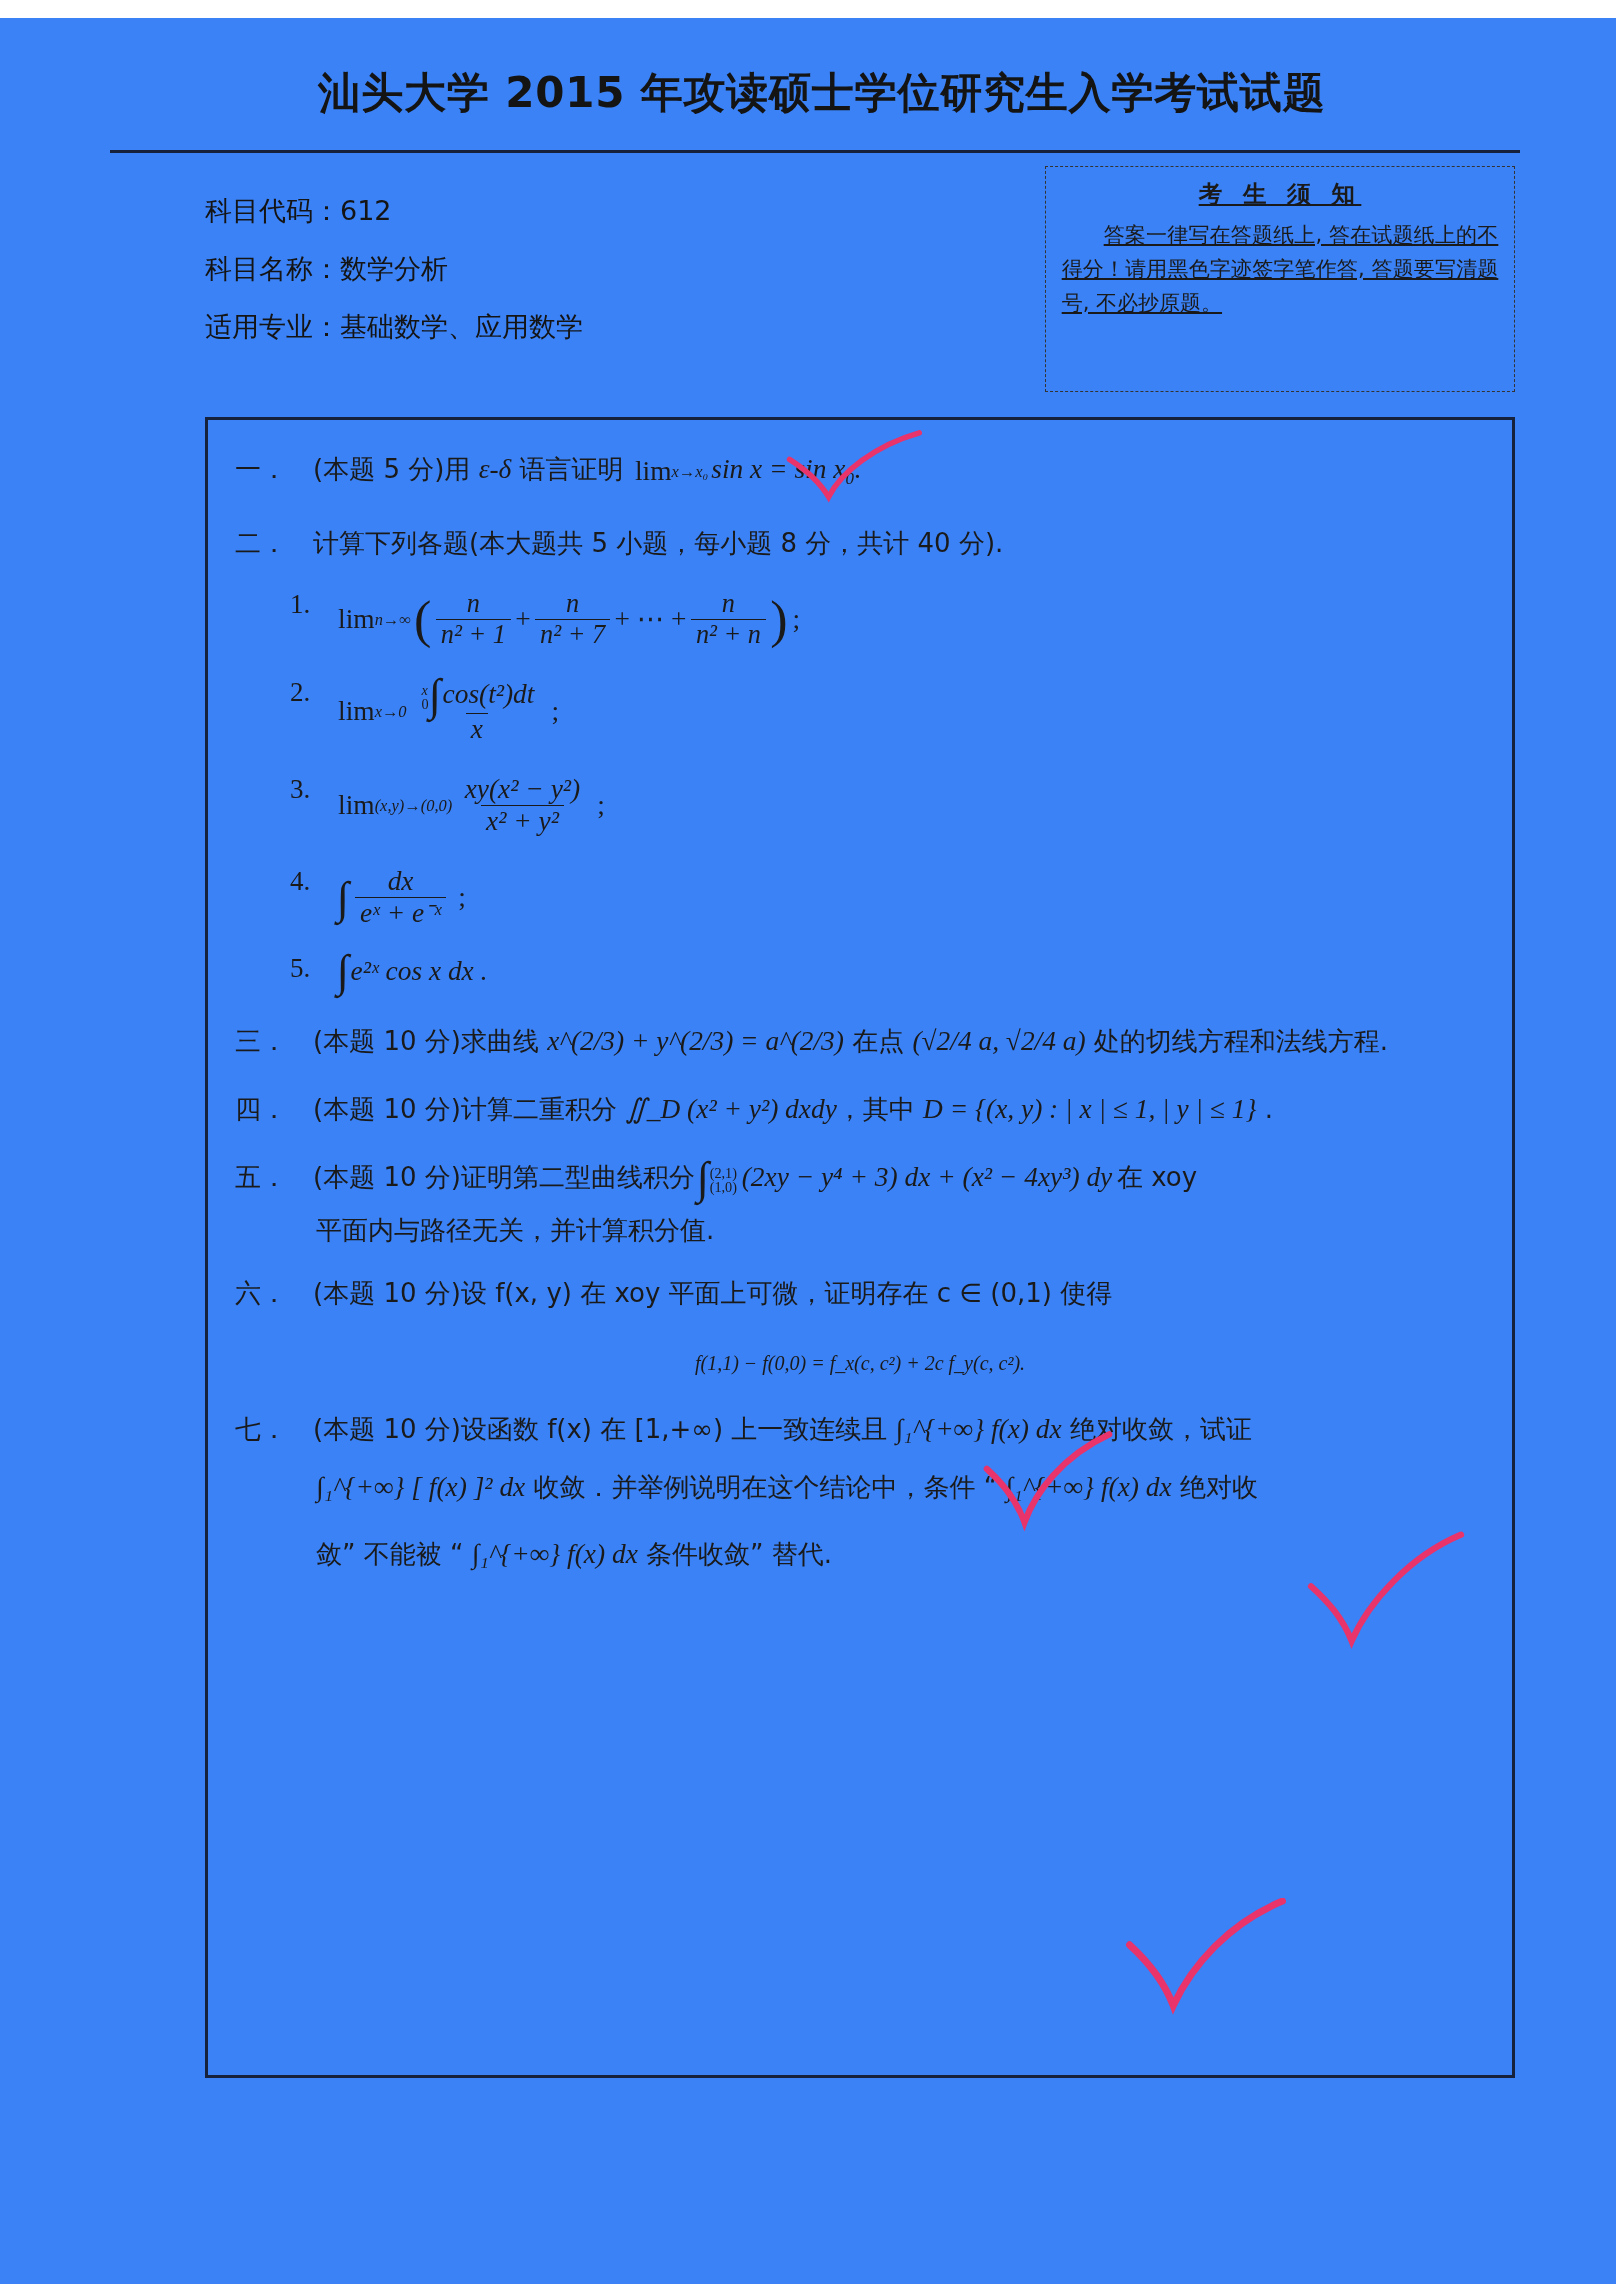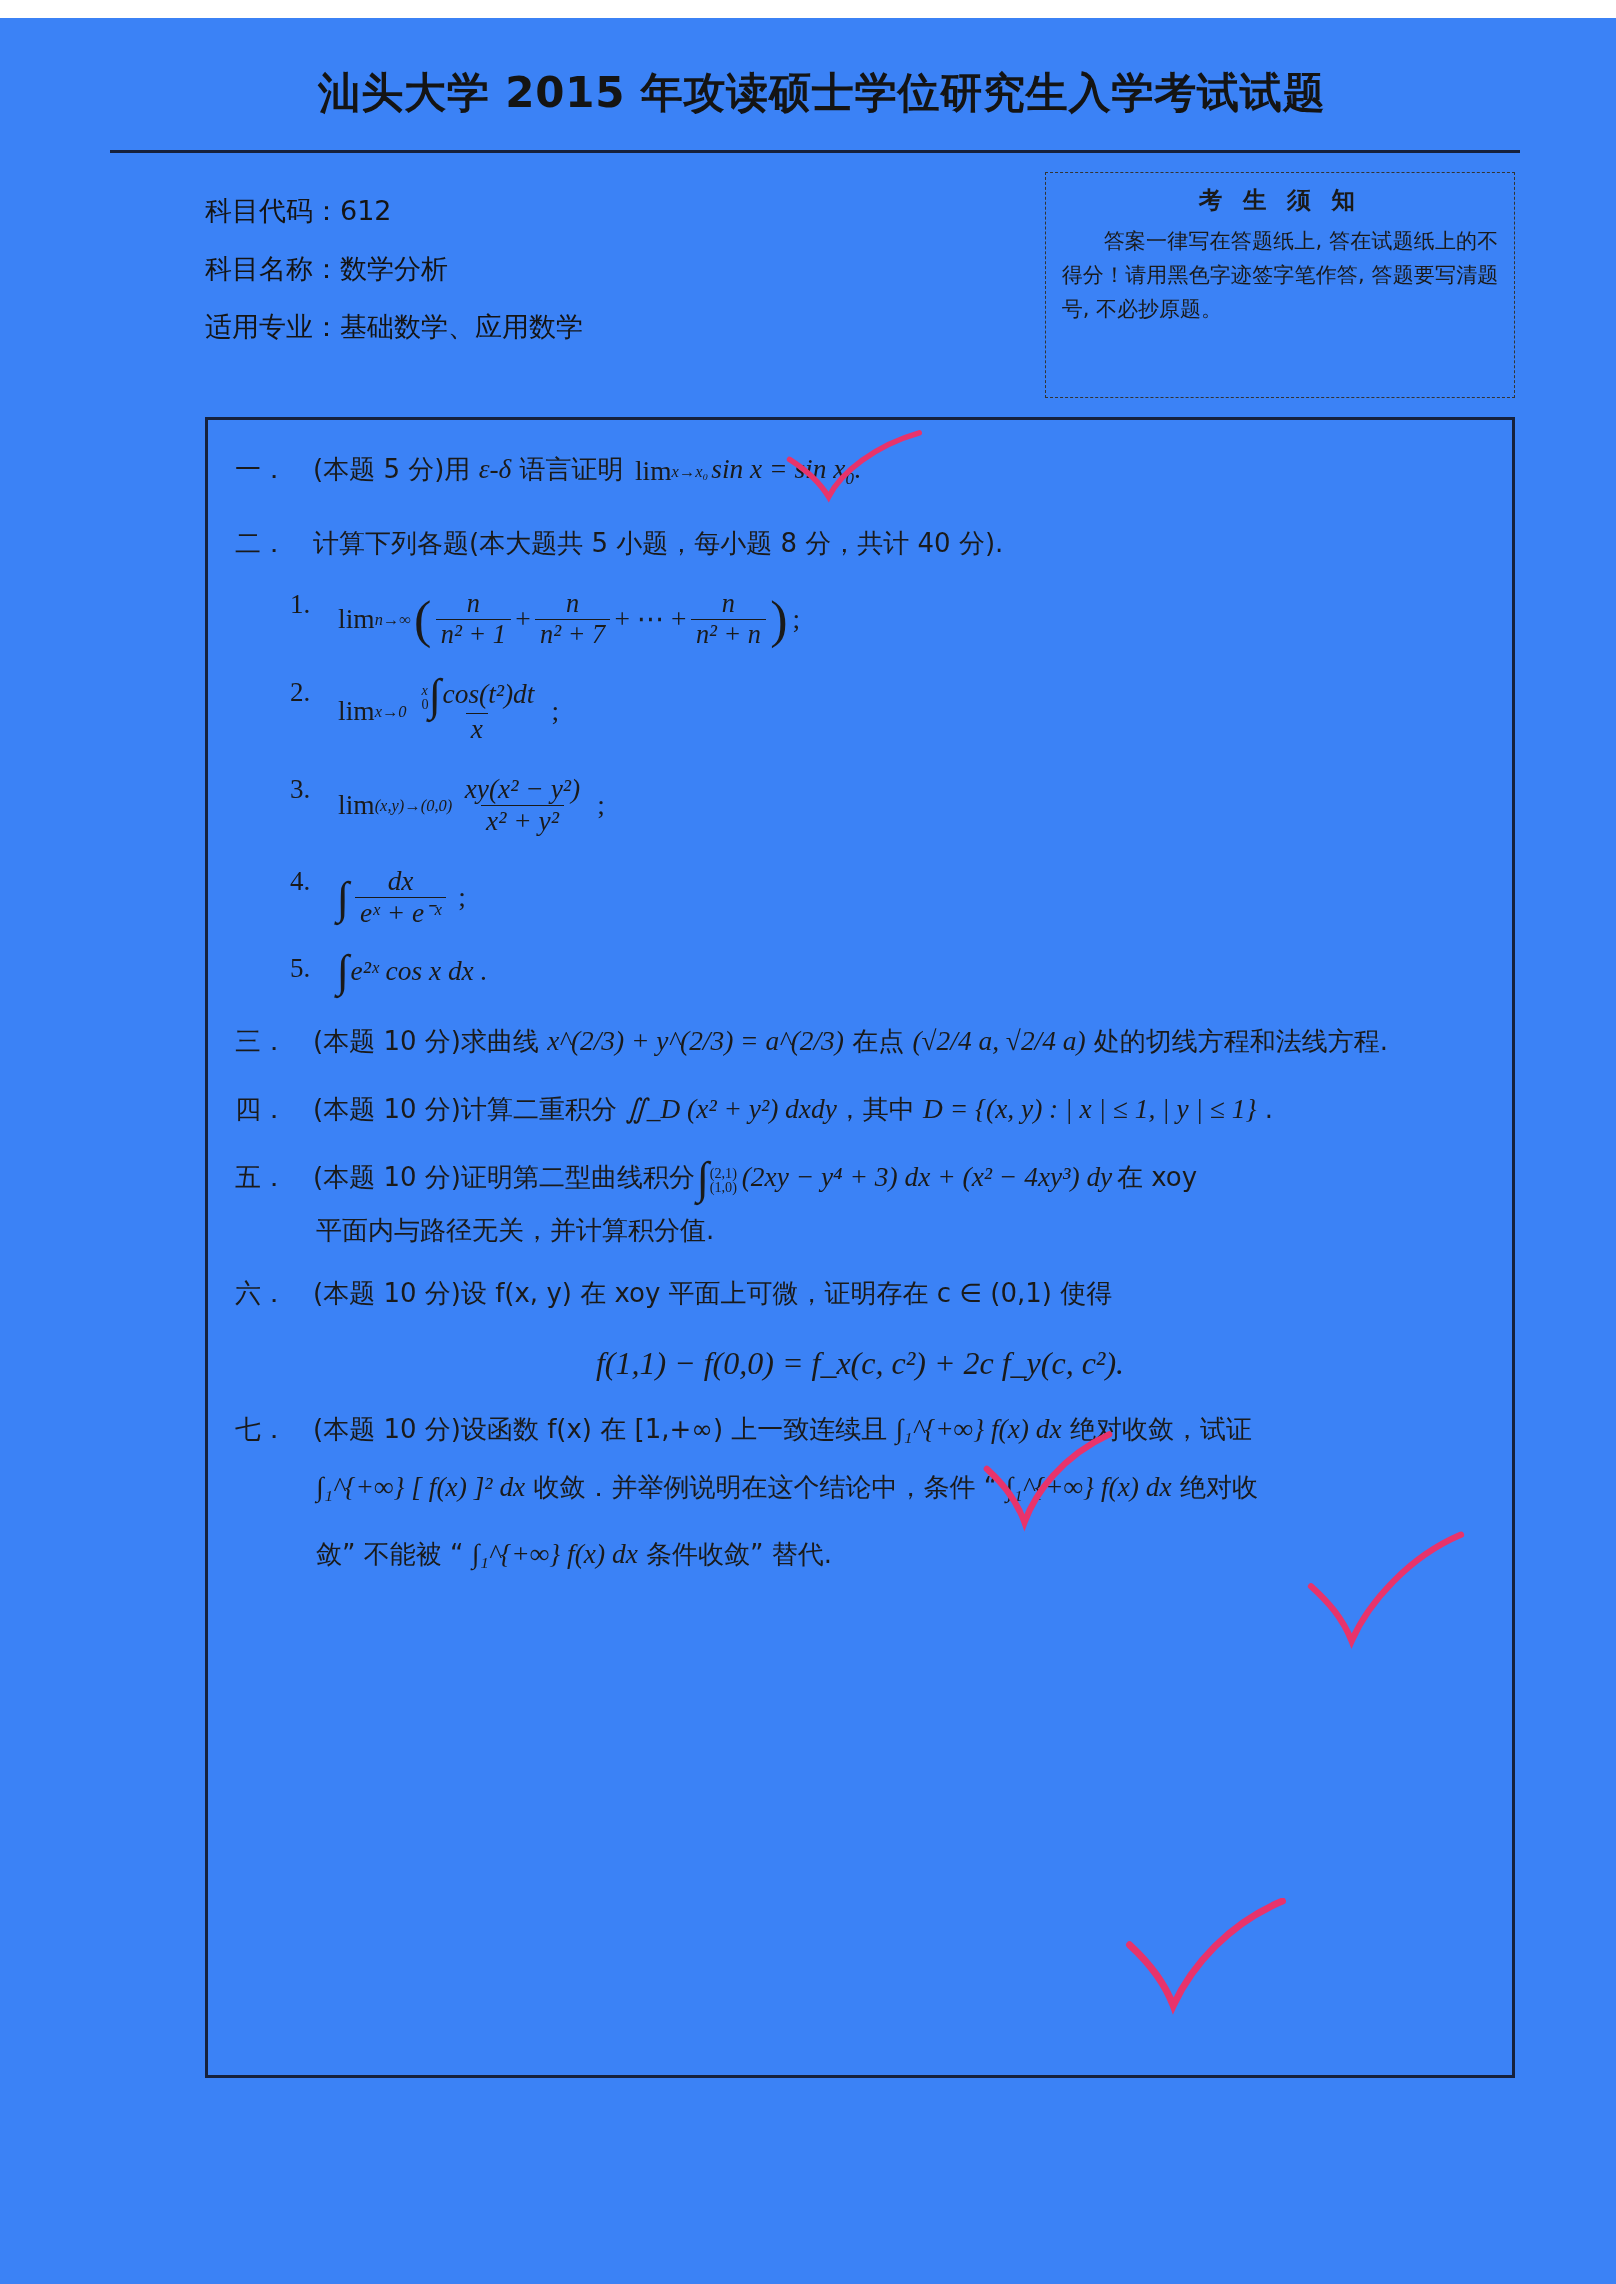--- a/index.html
+++ b/index.html
@@ -61,26 +61,27 @@
     font-size: 27px;
     line-height: 58px;
     color: #141414;
     white-space: nowrap;
   }
 
   
   .notice-box {
     position: absolute;
     left: 1045px;
-    top: 154px;
+    top: 148px;
     width: 470px;
     height: 226px;
     border: 1.6px dashed #333;
     box-sizing: border-box;
     padding: 11px 15.7px 0 15.7px;
+    text-decoration: underline;
   }
   .notice-title {
     text-align: center;
     font-family: "DejaVu Sans", sans-serif;
     font-weight: bold;
     font-size: 23.5px;
     letter-spacing: 6.3px;
     margin-bottom: 7.8px;
   }
   .notice-body {
@@ -163,21 +164,21 @@
     font-size: 0.52em;
     line-height: 1;
     margin-left: 0.8px;
   }
 
   .paren-big { font-size: 1.9em; font-family: "Liberation Serif", serif; line-height: 0.8; vertical-align: middle; }
   sub.s { font-size: 0.62em; vertical-align: sub; }
 
   .centered-eq {
     text-align: center;
-    font-size: 32px;
+    font-size: 20px;
     margin: 20.4px 0 7.8px 0;
   }
 
   .sub-item { display: flex; margin: 14px 0 14px 55px; }
   .sub-num { flex: 0 0 auto; width: 45px; font-size: 27px; }
   .sub-body { flex: 1 1 auto; font-size: 27.4px; }
 
   .indent-line { margin-left: 81px; }
 
   

